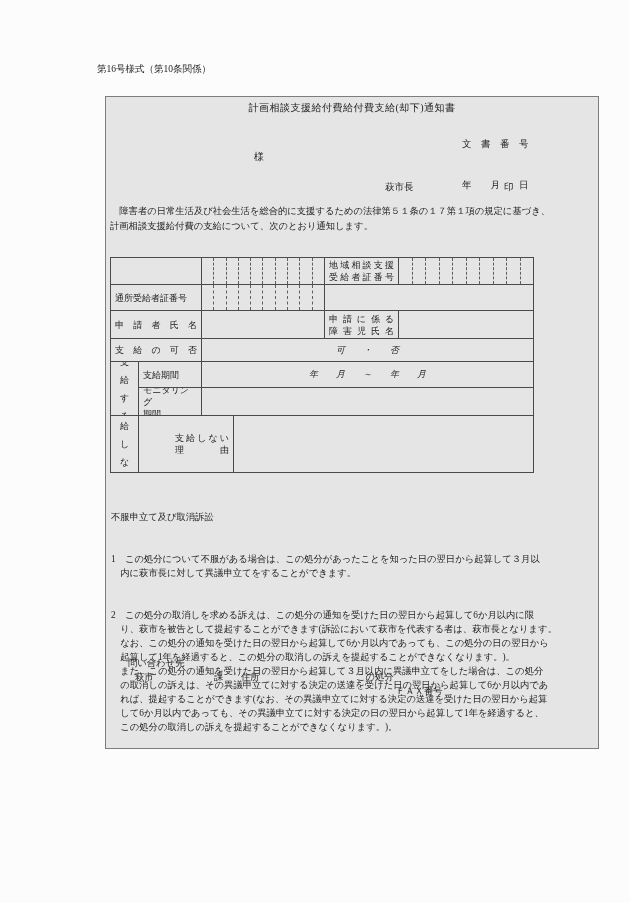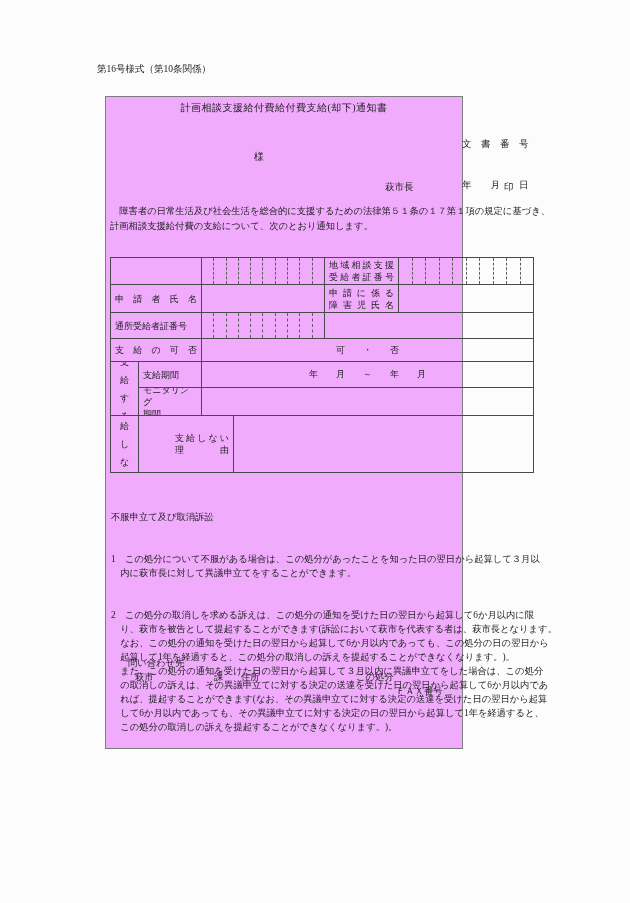--- a/index.html
+++ b/index.html
@@ -7,22 +7,22 @@
     width:630px;height:903px;
     background:#fcfcfc;
     font-family:"Liberation Serif","DejaVu Serif",serif;
     color:#1c1c1c;
     position:relative;
     -webkit-font-smoothing:antialiased;
   }
   .abs{position:absolute;}
   .form-note{left:97px;top:63px;font-size:9.5px;}
   .box{
-    left:105px;top:96px;width:358px;height:653px;
-    border:1px solid #7d7d7d;background:#f0abfc;box-sizing:border-box;
+    left:105px;top:96px;width:494px;height:653px;
+    border:1px solid #7d7d7d;background:#e5e5e5;box-sizing:border-box;
   }
   .title{left:0;top:4px;width:100%;text-align:center;font-size:10px;letter-spacing:0.5px;}
   .docnum{left:356px;top:14px;font-size:9.5px;line-height:13.5px;white-space:pre;font-family:Liberation Mono, monospace;}
   .addressee{left:148px;top:53px;font-size:10px;}
   .issuer{left:279px;top:84px;font-size:9.5px;}
   .seal{left:398px;top:84px;font-size:9.5px;}
   .body-par{left:4px;top:107px;width:428px;font-size:9.3px;line-height:14.5px;white-space:pre;font-family:Liberation Serif, serif;}
 
   
   .ftable{left:4px;top:160px;width:424px;border:1px solid #4a4a4a;box-sizing:border-box;font-size:9px;}
@@ -32,21 +32,21 @@
   .cell.last{border-right:none;flex:1;}
   .w1{width:91px;gap:32px;}
   .w2{width:123px;}
   .w3{width:74px;}
   .lbl{padding:1px 4px;line-height:12px;}
   .just{text-align:justify;text-align-last:justify;width:100%;}
   .num{padding:0;}
   .digits{display:flex;width:100%;height:100%;}
   .dcell{flex:1;border-right:1px dashed #5f5f5f;box-sizing:border-box;}
   .dcell:last-child{border-right:none;}
-  .center{text-align:center;}
+  .center{text-align:center;font-style:italic;}
   .vcol{width:28px;align-items:center;}
   .vtext{width:1em;line-height:18px;word-break:break-all;text-align:left;}
   .subcol{display:flex;flex-direction:column;flex:1;}
   .subrow{display:flex;border-bottom:1px solid #4a4a4a;box-sizing:border-box;}
   .subrow:last-child{border-bottom:none;gap:24px;}
   .slbl{width:63px;padding:1px 4px;line-height:12px;justify-content:center;}
   .val{flex:1;border-right:none;justify-content:center;}
 
   .legal{left:5px;top:385px;width:428px;font-size:9.3px;line-height:14px;white-space:pre;}
   .contact-h{left:22px;top:560px;font-size:9.3px;}
@@ -112,50 +112,50 @@
             <div class="dcell"></div>
             <div class="dcell"></div>
             <div class="dcell"></div>
             <div class="dcell"></div>
             <div class="dcell"></div>
             <div class="dcell"></div>
           </div>
         </div>
     </div>
 
+    <div class="trow" style="height:26px">
+      <div class="cell lbl w1">
+        <div>通所受給者証番号</div>
+      </div>
+      <div class="cell num w2">
+          <div class="digits">
+            <div class="dcell"></div>
+            <div class="dcell"></div>
+            <div class="dcell"></div>
+            <div class="dcell"></div>
+            <div class="dcell"></div>
+            <div class="dcell"></div>
+            <div class="dcell"></div>
+            <div class="dcell"></div>
+            <div class="dcell"></div>
+            <div class="dcell"></div>
+          </div>
+        </div>
+      <div class="cell last"></div>
+    </div>
+
     <div class="trow" style="height:28px">
       <div class="cell lbl w1">
         <div class="just">申請者氏名</div>
       </div>
       <div class="cell w2"></div>
       <div class="cell lbl w3">
         <div class="just">申請に係る</div>
         <div class="just">障害児氏名</div>
       </div>
-      <div class="cell last"></div>
-    </div>
-
-    <div class="trow" style="height:26px">
-      <div class="cell lbl w1">
-        <div>通所受給者証番号</div>
-      </div>
-      <div class="cell num w2">
-          <div class="digits">
-            <div class="dcell"></div>
-            <div class="dcell"></div>
-            <div class="dcell"></div>
-            <div class="dcell"></div>
-            <div class="dcell"></div>
-            <div class="dcell"></div>
-            <div class="dcell"></div>
-            <div class="dcell"></div>
-            <div class="dcell"></div>
-            <div class="dcell"></div>
-          </div>
-        </div>
       <div class="cell last"></div>
     </div>
 
     <div class="trow" style="height:23px">
       <div class="cell lbl w1">
         <div class="just">支給の可否</div>
       </div>
       <div class="cell last center">可　　・　　否</div>
     </div>
 

